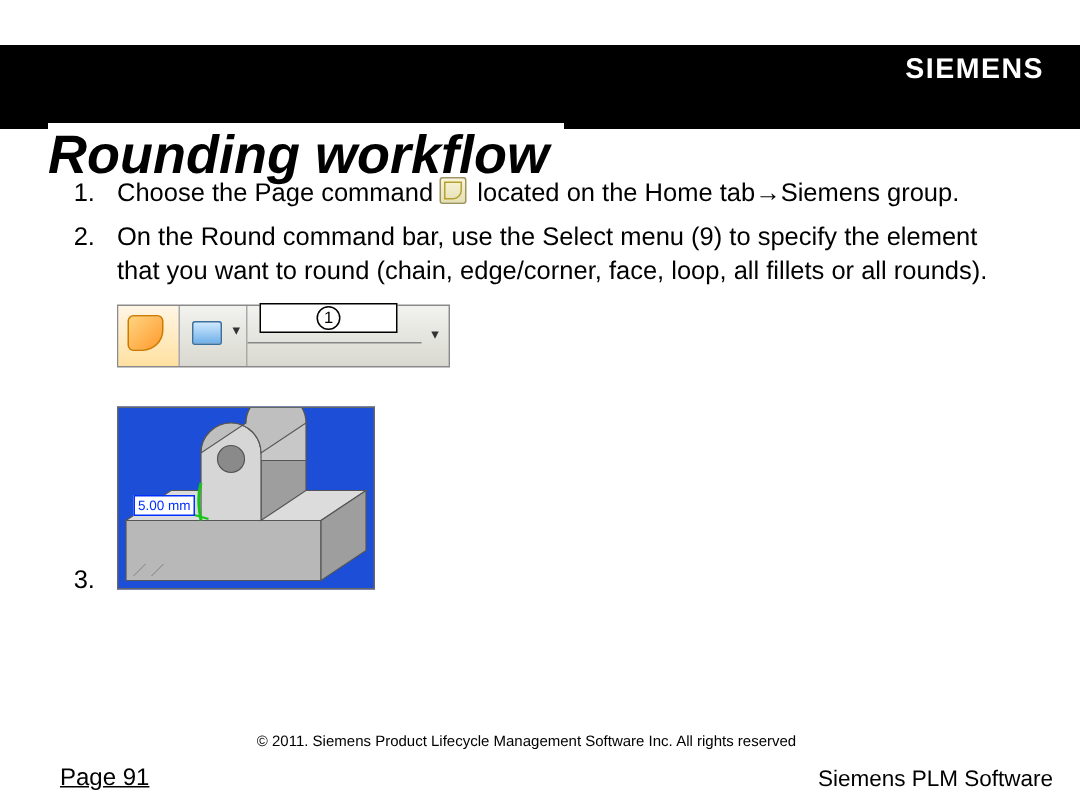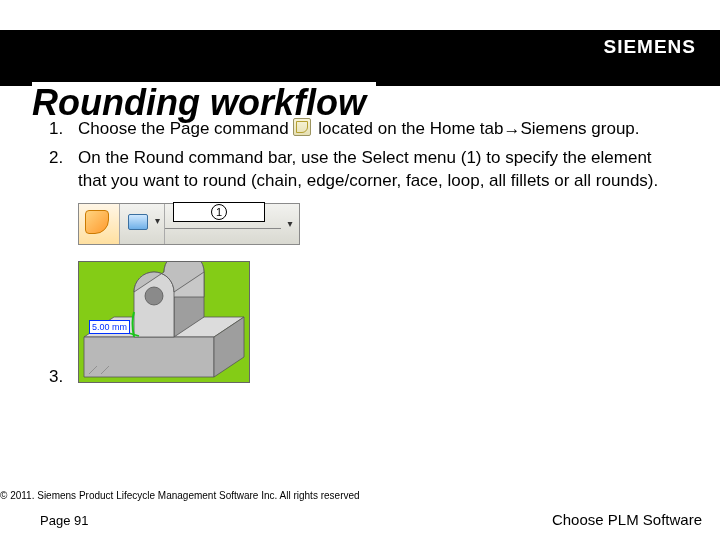--- a/index.html
+++ b/index.html
@@ -149,76 +149,76 @@
     left:0; top:24px; width:100%; height:0;
     border-top:1px solid #888;
   }
   .cmdbar .dd {
     width:18px;
     display:flex; align-items:center; justify-content:center;
     font-size:10px; color:#333;
   }
   
   .preview3d {
-    margin-top: 16px;
+    margin-top: 26px;
     width: 170px;
     height: 120px;
     border: 1px solid #666;
-    background: #84cc16;
+    background: #1d4ed8;
     position: relative;
     overflow: hidden;
   }
   .dimlabel {
     position:absolute;
     left:10px; top:58px;
     background:#fff;
     border:1px solid #0030ff;
     color:#0030ff;
     font-size:9px;
     padding:0 2px;
     z-index: 5;
   }
   .footer {
     position:absolute;
     left:0; right:0; bottom:12px;
     font-size:10px;
   }
   .copyright {
-    text-align:left;
+    text-align:center;
     padding-right:18px;
     color:#000;
     margin-bottom:10px;
   }
   .footer-row {
     display:flex;
     justify-content:space-between;
     align-items:flex-end;
     padding: 0 18px 0 40px;
   }
-  .page-no { font-size:13px; }
+  .page-no { font-size:16px;text-decoration:underline; }
   .plm { font-size:15px; }
 </style>
 </head>
 <body>
 
 <div class="slide">
 
   <div class="header-bar"></div>
   <div class="siemens-logo">SIEMENS</div>
   <div class="title">Rounding workflow</div>
 
   <div class="content">
     <ol>
       <li>
         <span>Choose the Page command</span>
         <span class="inline-icon"></span>
         <span> located on the Home tab→Siemens group.</span>
       </li>
       <li>
-        <span>On the Round command bar, use the Select menu (1) to specify the element that you want to round (chain, edge/corner, face, loop, all fillets or all rounds).</span>
+        <span>On the Round command bar, use the Select menu (9) to specify the element that you want to round (chain, edge/corner, face, loop, all fillets or all rounds).</span>
 
         <div class="cmdbar">
           <div class="btn-big"></div>
           <div class="selgroup"></div>
           <div class="label">
             <div class="callout">
               <span class="circnum">1</span>
             </div>
             <div class="line"></div>
           </div>
@@ -255,17 +255,17 @@
           <div class="dimlabel">5.00 mm</div>
         </div>
       </li>
     </ol>
   </div>
 
   <div class="footer">
     <div class="copyright">© 2011. Siemens Product Lifecycle Management Software Inc. All rights reserved</div>
     <div class="footer-row">
       <div class="page-no">Page 91</div>
-      <div class="plm">Choose PLM Software</div>
+      <div class="plm">Siemens PLM Software</div>
     </div>
   </div>
 
 </div>
 
 </body></html>

